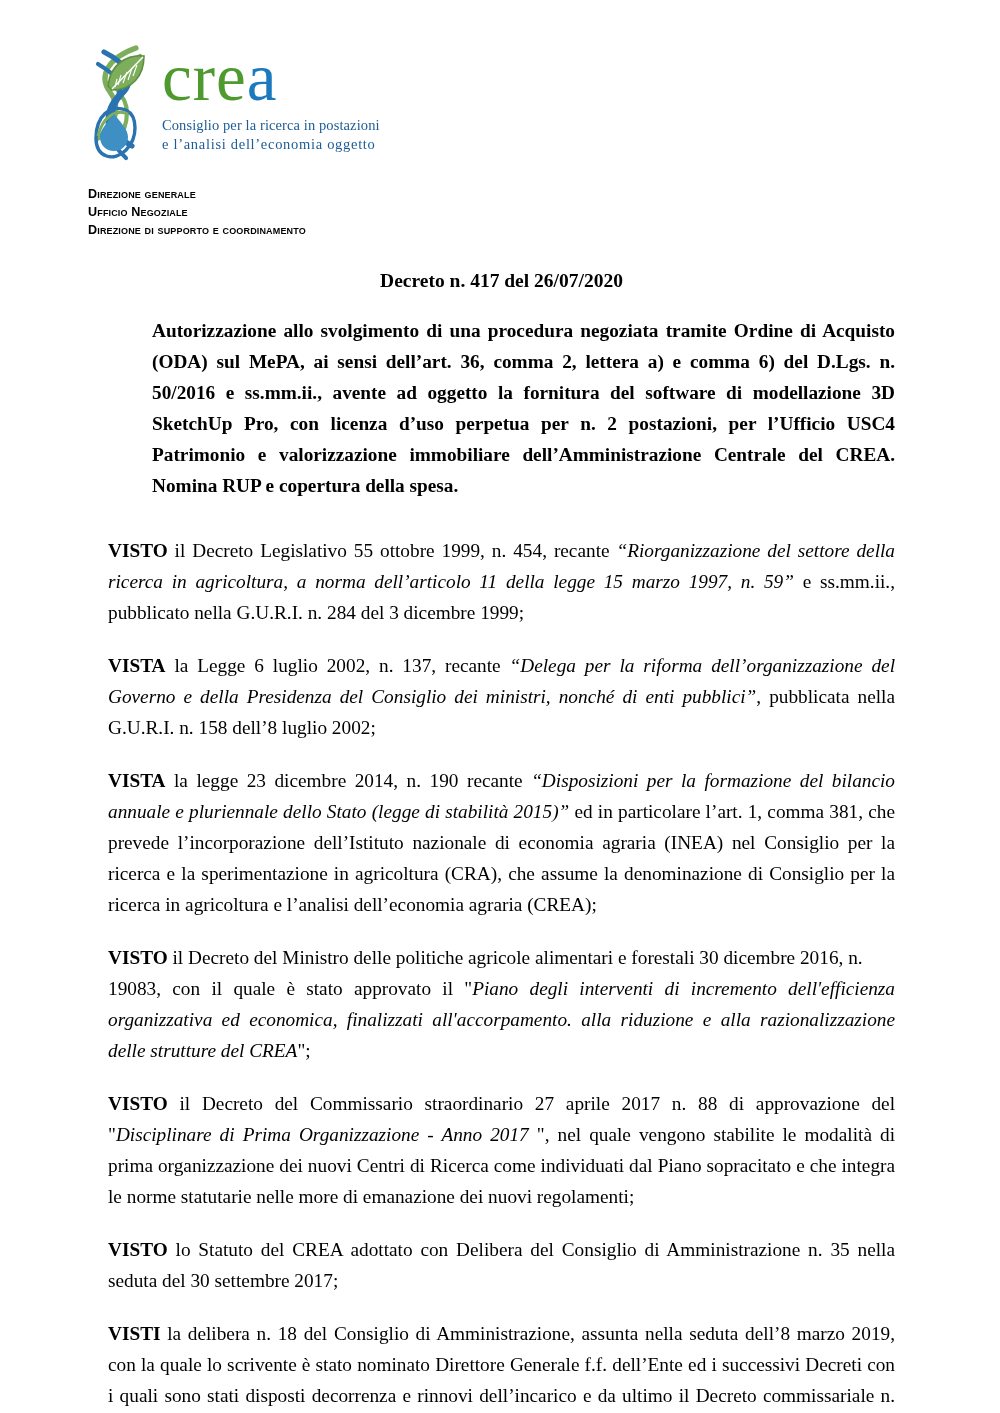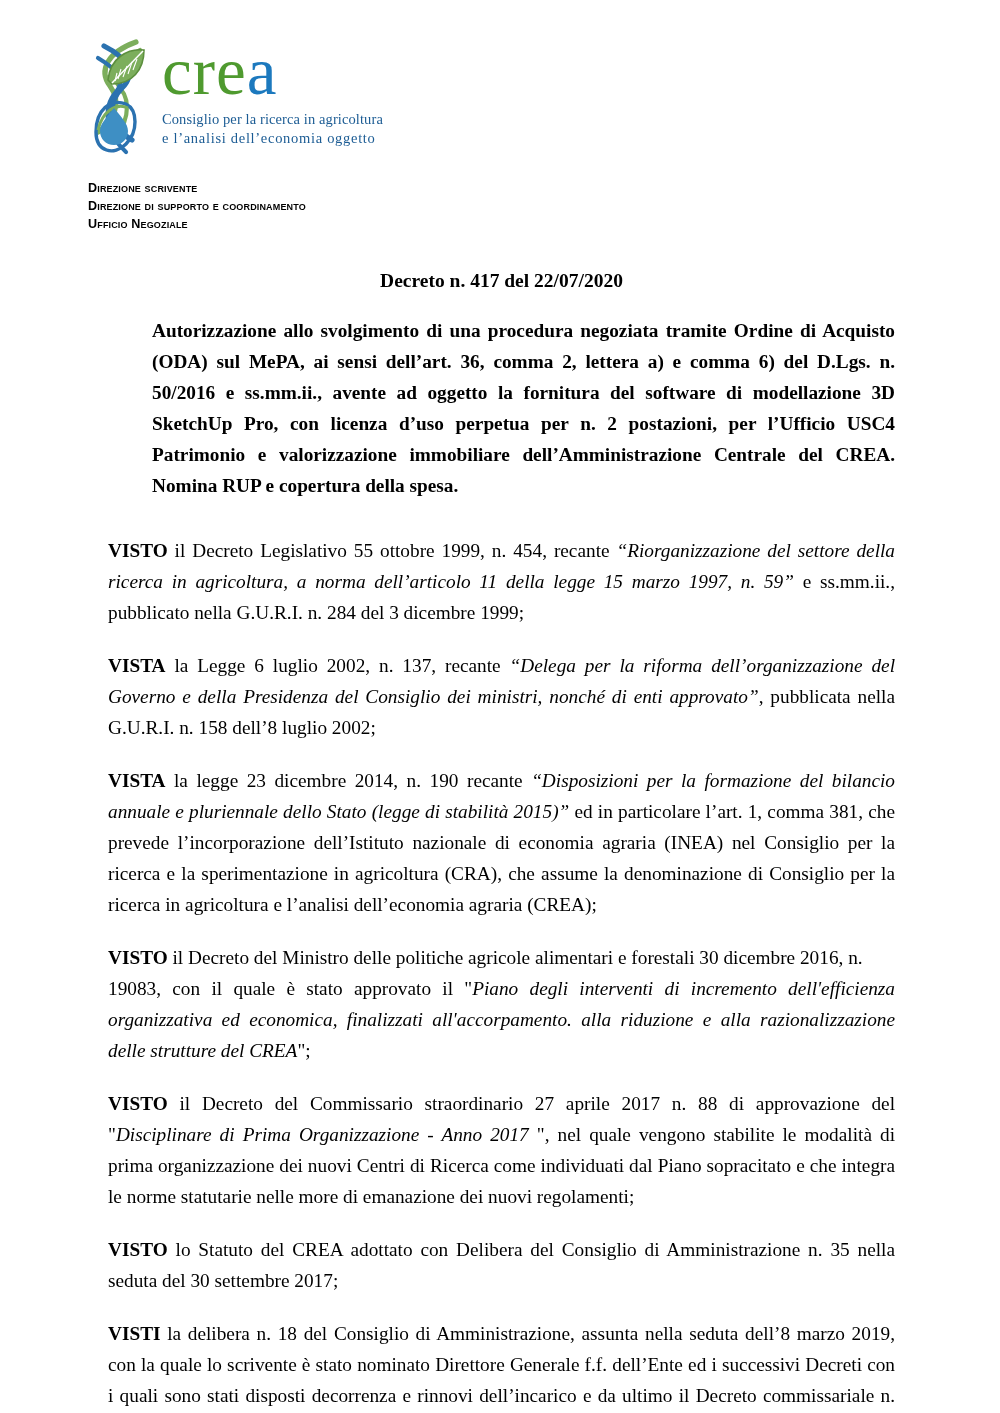--- a/index.html
+++ b/index.html
@@ -20,21 +20,21 @@
     position: relative;
     width: 1000px;
     height: 1413px;
     background: #ffffff;
   }
 
   
   .letterhead {
     position: absolute;
     left: 88px;
-    top: 36px;
+    top: 42px;
     width: 480px;
   }
 
   .logo-row {
     display: flex;
     align-items: flex-start;
     height: 132px;
   }
 
   .logo-mark {
@@ -153,42 +153,42 @@
         <path d="M10 94 C14 76, 28 66, 40 72" fill="none" stroke="#7CAE5C" stroke-width="3"></path>
 
         <g>
           <path d="M26 72 C34 82, 40 88, 40 95 C40 103, 34 109, 26 109 C18 109, 12 103, 12 95 C12 88, 18 82, 26 72 Z" fill="#3E8FC4"></path>
         </g>
       </svg>
 
       <div class="logo-text-block">
         <span class="wordmark"><span class="w-green">cre</span><span class="w-blue">a</span></span>
         <div class="tagline">
-          <div>Consiglio per la ricerca in agricoltura</div>
+          <div>Consiglio per la ricerca in postazioni</div>
           <div class="t2">e l’analisi dell’economia oggetto</div>
         </div>
       </div>
     </div>
 
     <div class="office-lines">
-      <div>Direzione scrivente</div>
+      <div>Direzione generale</div>
+      <div>Ufficio Negoziale</div>
       <div>Direzione di supporto e coordinamento</div>
-      <div>Ufficio Negoziale</div>
     </div>
   </div>
 
   <div class="doc-body">
 
-    <div class="decree-title">Decreto n. 417 del 22/07/2020</div>
+    <div class="decree-title">Decreto n. 417 del 26/07/2020</div>
 
     <p class="para bold-intro">Autorizzazione allo svolgimento di una procedura negoziata tramite Ordine di Acquisto (ODA) sul MePA, ai sensi dell’art. 36, comma 2, lettera a) e comma 6) del D.Lgs. n. 50/2016 e ss.mm.ii., avente ad oggetto la fornitura del software di modellazione 3D SketchUp Pro, con licenza d’uso perpetua per n. 2 postazioni, per l’Ufficio USC4 Patrimonio e valorizzazione immobiliare dell’Amministrazione Centrale del CREA. Nomina RUP e copertura della spesa.</p>
 
     <div id="recitals">
         <p class="para"><span class="kw">VISTO</span><span> il Decreto Legislativo 55 ottobre 1999, n. 454, recante </span><span class="it">“Riorganizzazione del settore della ricerca in agricoltura, a norma dell’articolo 11 della legge 15 marzo 1997, n. 59”</span><span> e ss.mm.ii., pubblicato nella G.U.R.I. n. 284 del 3 dicembre 1999;</span></p>
-        <p class="para"><span class="kw">VISTA</span><span> la Legge 6 luglio 2002, n. 137, recante </span><span class="it">“Delega per la riforma dell’organizzazione del Governo e della Presidenza del Consiglio dei ministri, nonché di enti approvato”</span><span>, pubblicata nella G.U.R.I. n. 158 dell’8 luglio 2002;</span></p>
+        <p class="para"><span class="kw">VISTA</span><span> la Legge 6 luglio 2002, n. 137, recante </span><span class="it">“Delega per la riforma dell’organizzazione del Governo e della Presidenza del Consiglio dei ministri, nonché di enti pubblici”</span><span>, pubblicata nella G.U.R.I. n. 158 dell’8 luglio 2002;</span></p>
         <p class="para"><span class="kw">VISTA</span><span> la legge 23 dicembre 2014, n. 190 recante </span><span class="it">“Disposizioni per la formazione del bilancio annuale e pluriennale dello Stato (legge di stabilità 2015)”</span><span> ed in particolare l’art. 1, comma 381, che prevede l’incorporazione dell’Istituto nazionale di economia agraria (INEA) nel Consiglio per la ricerca e la sperimentazione in agricoltura (CRA), che assume la denominazione di Consiglio per la ricerca in agricoltura e l’analisi dell’economia agraria (CREA);</span></p>
         <p class="para"><span class="kw">VISTO</span><span> il Decreto del Ministro delle politiche agricole alimentari e forestali 30 dicembre 2016, n.</span><br><span>19083, con il quale è stato approvato il "</span><span class="it">Piano degli interventi di incremento dell'efficienza organizzativa ed economica, finalizzati all'accorpamento. alla riduzione e alla razionalizzazione delle strutture del CREA</span><span>";</span></p>
         <p class="para"><span class="kw">VISTO</span><span> il Decreto del Commissario straordinario 27 aprile 2017 n. 88 di approvazione del "</span><span class="it">Disciplinare di Prima Organizzazione - Anno 2017 </span><span>", nel quale vengono stabilite le modalità di prima organizzazione dei nuovi Centri di Ricerca come individuati dal Piano sopracitato e che integra le norme statutarie nelle more di emanazione dei nuovi regolamenti;</span></p>
         <p class="para"><span class="kw">VISTO</span><span> lo Statuto del CREA adottato con Delibera del Consiglio di Amministrazione n. 35 nella seduta del 30 settembre 2017;</span></p>
         <p class="para"><span class="kw">VISTI</span><span> la delibera n. 18 del Consiglio di Amministrazione, assunta nella seduta dell’8 marzo 2019, con la quale lo scrivente è stato nominato Direttore Generale f.f. dell’Ente ed i successivi Decreti con i  quali  sono stati disposti decorrenza e rinnovi dell’incarico e da ultimo il Decreto commissariale n. 52 del 24 aprile 2020 di proroga fino al 31 luglio 2020, salvo che non intervenga la nomina del Direttore Generale all’esito della procedura concorsuale in atto;</span></p>
       </div>
 
   </div>
 </div>
 

